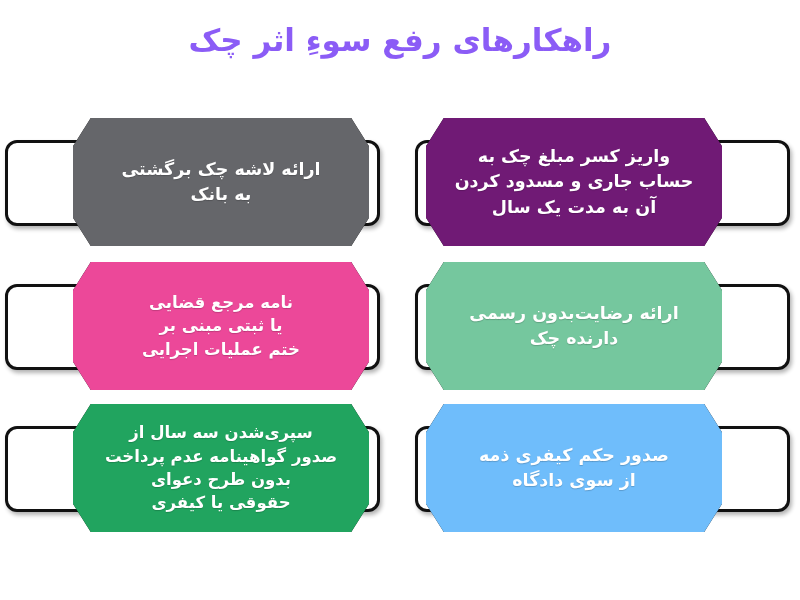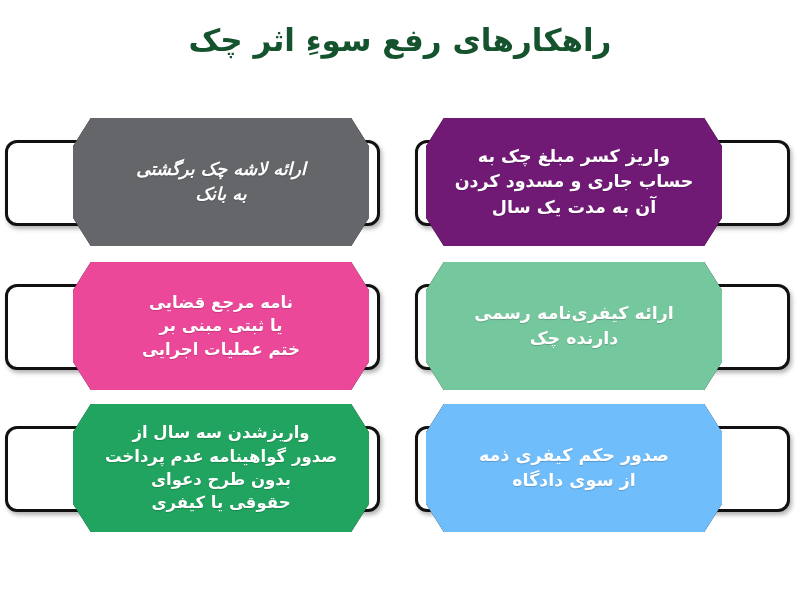--- a/index.html
+++ b/index.html
@@ -122,52 +122,52 @@
   .pos-r2 { top: 262px; right: 10px; }
   .pos-l2 { top: 262px; left: 5px; }
   .pos-r3 { top: 404px; right: 10px; }
   .pos-l3 { top: 404px; left: 5px; }
 </style>
 </head>
 <body style="background: rgb(255, 255, 255);">
 
 <div id="infographic">
 
-  <div class="title" style="color: #14532d;">راهکارهای رفع سوءِ اثر چک</div>
+  <div class="title" style="color: #8b5cf6;">راهکارهای رفع سوءِ اثر چک</div>
 
   <div class="card col-right pos-r1">
     <div class="plate">
       <div class="number">۱</div>
     </div>
     <div class="banner-outline"></div>
     <div class="banner" style="background: #701a75;">
       <div class="banner-text">واریز کسر مبلغ چک به
 حساب جاری و مسدود کردن
 آن به مدت یک سال</div>
     </div>
   </div>
 
   <div class="card col-left pos-l1">
     <div class="plate">
       <div class="number">۲</div>
     </div>
     <div class="banner-outline"></div>
-    <div class="banner" style="background: rgb(101, 102, 106); font-style: italic;">
+    <div class="banner" style="background: rgb(101, 102, 106);">
       <div class="banner-text">ارائه لاشه چک برگشتی
 به بانک</div>
     </div>
   </div>
 
   <div class="card col-right pos-r2">
     <div class="plate">
       <div class="number">۳</div>
     </div>
     <div class="banner-outline"></div>
     <div class="banner" style="background: rgb(117, 199, 158);">
-      <div class="banner-text">ارائه کیفری‌نامه رسمی
+      <div class="banner-text">ارائه رضایت‌بدون رسمی
 دارنده چک</div>
     </div>
   </div>
 
   <div class="card col-left pos-l2">
     <div class="plate">
       <div class="number">۴</div>
     </div>
     <div class="banner-outline"></div>
     <div class="banner" style="background: #ec4899;">
@@ -187,20 +187,20 @@
 از سوی دادگاه</div>
     </div>
   </div>
 
   <div class="card col-left pos-l3">
     <div class="plate">
       <div class="number">۶</div>
     </div>
     <div class="banner-outline"></div>
     <div class="banner" style="background: rgb(33, 164, 95);">
-      <div class="banner-text small">واریز‌شدن سه سال از
+      <div class="banner-text small">سپری‌شدن سه سال از
 صدور گواهینامه عدم پرداخت
 بدون طرح دعوای
 حقوقی یا کیفری</div>
     </div>
   </div>
 
 </div>
 
 </body></html>

